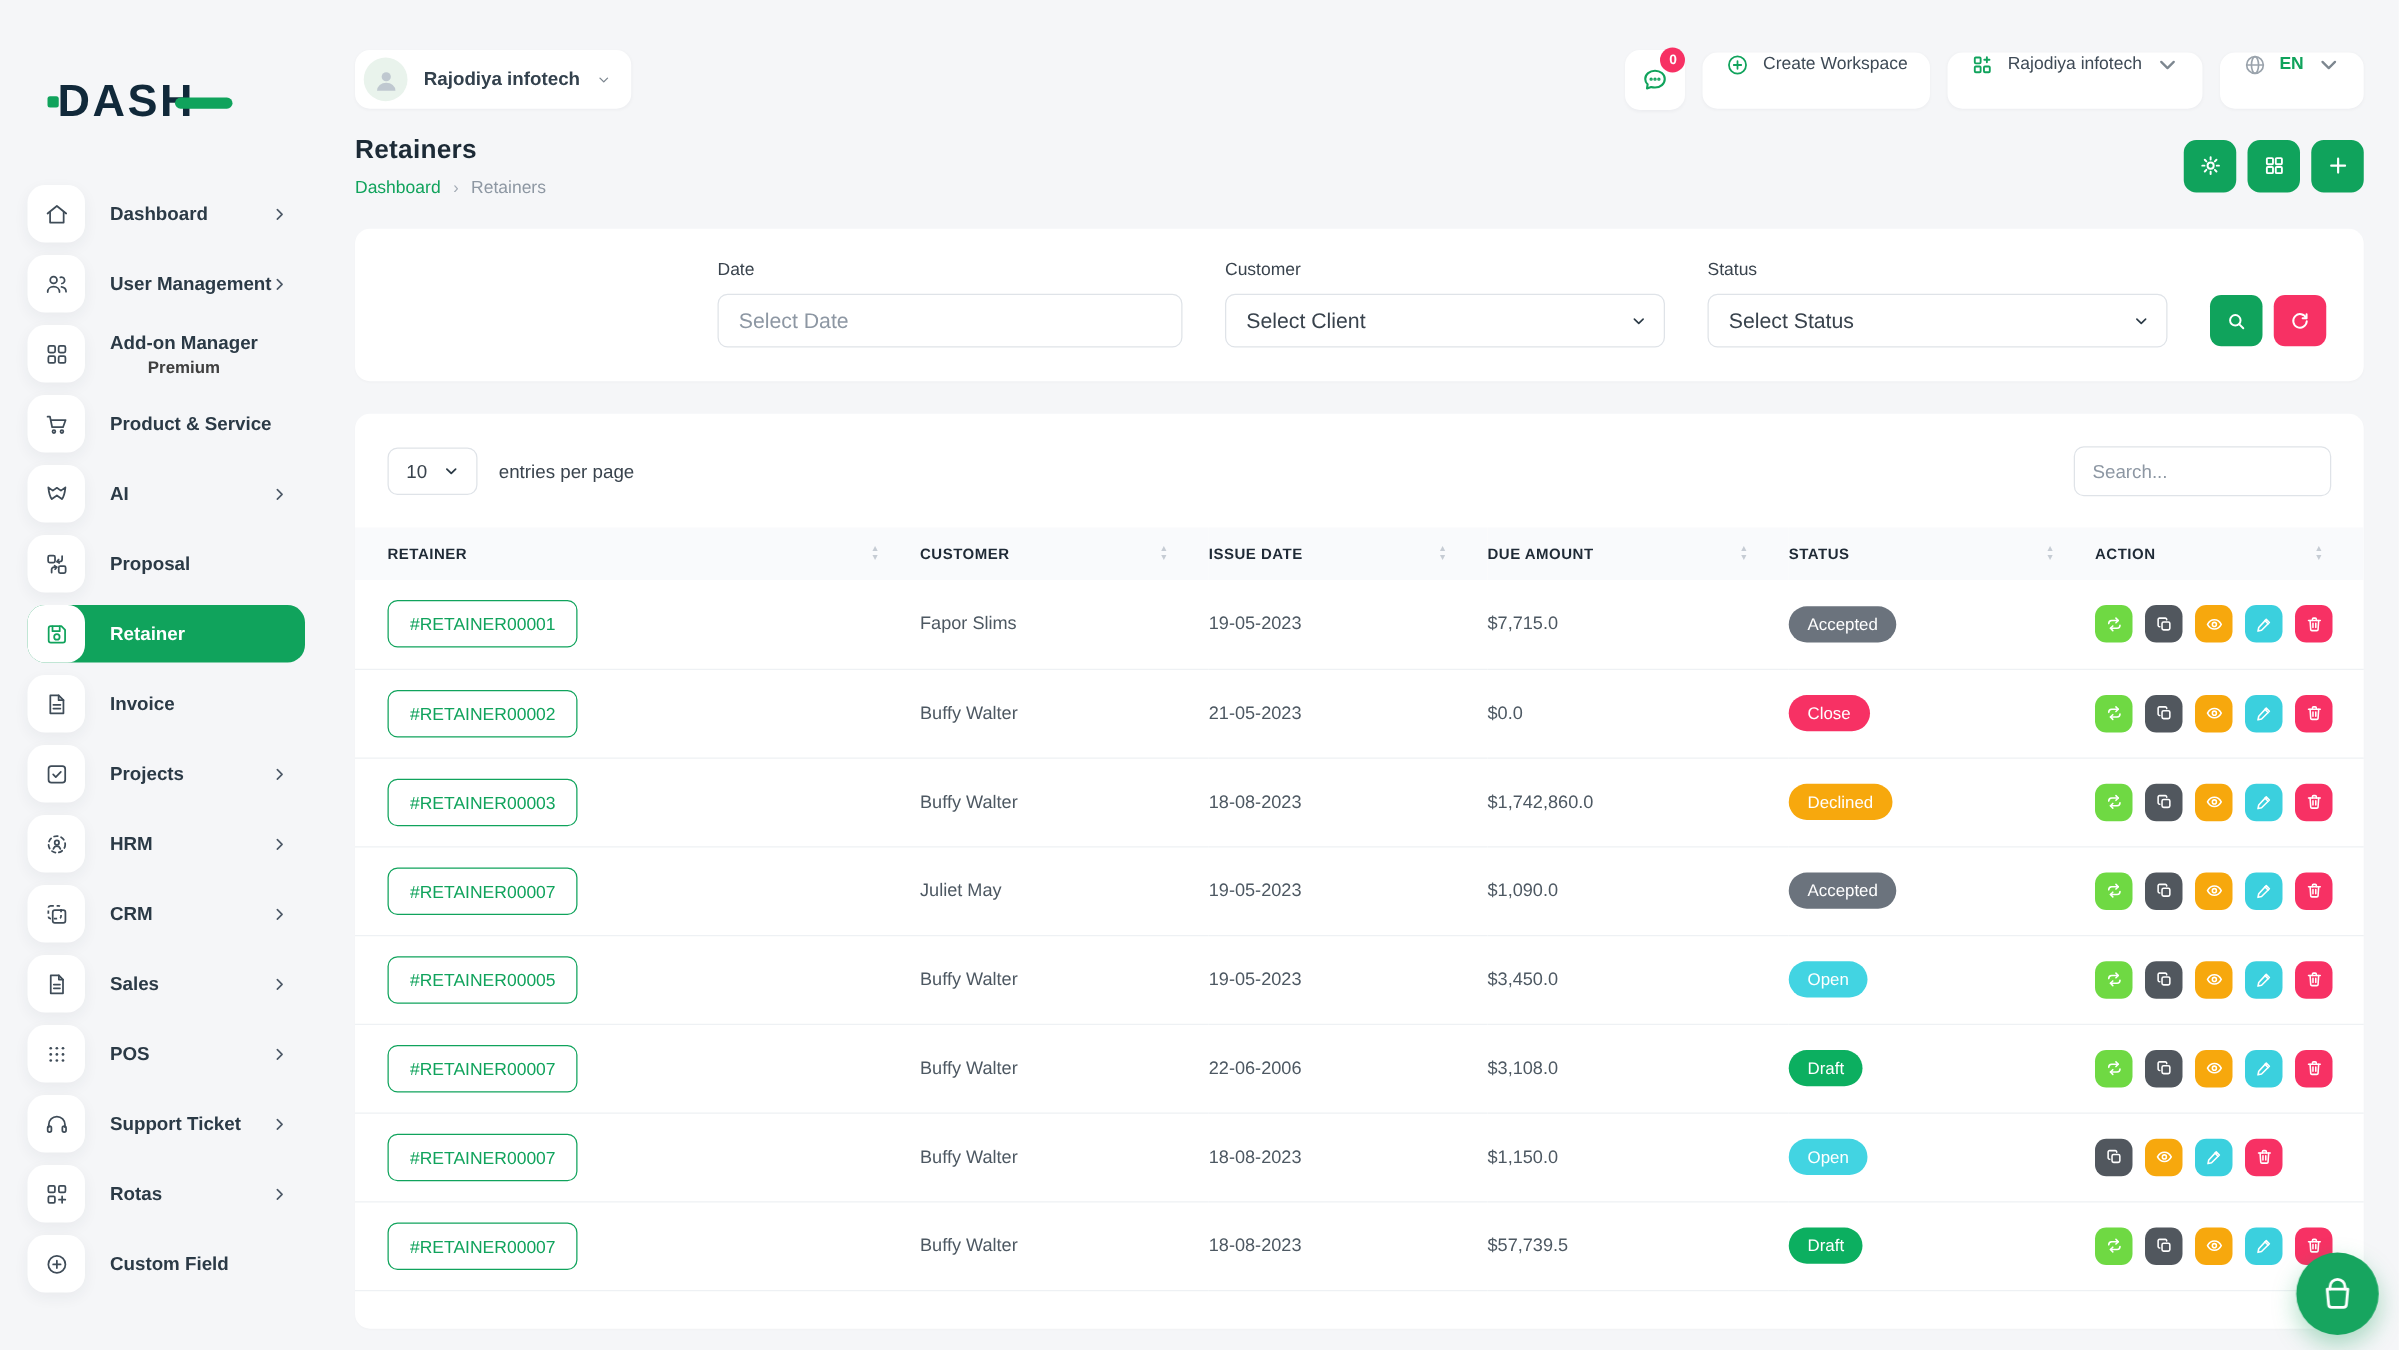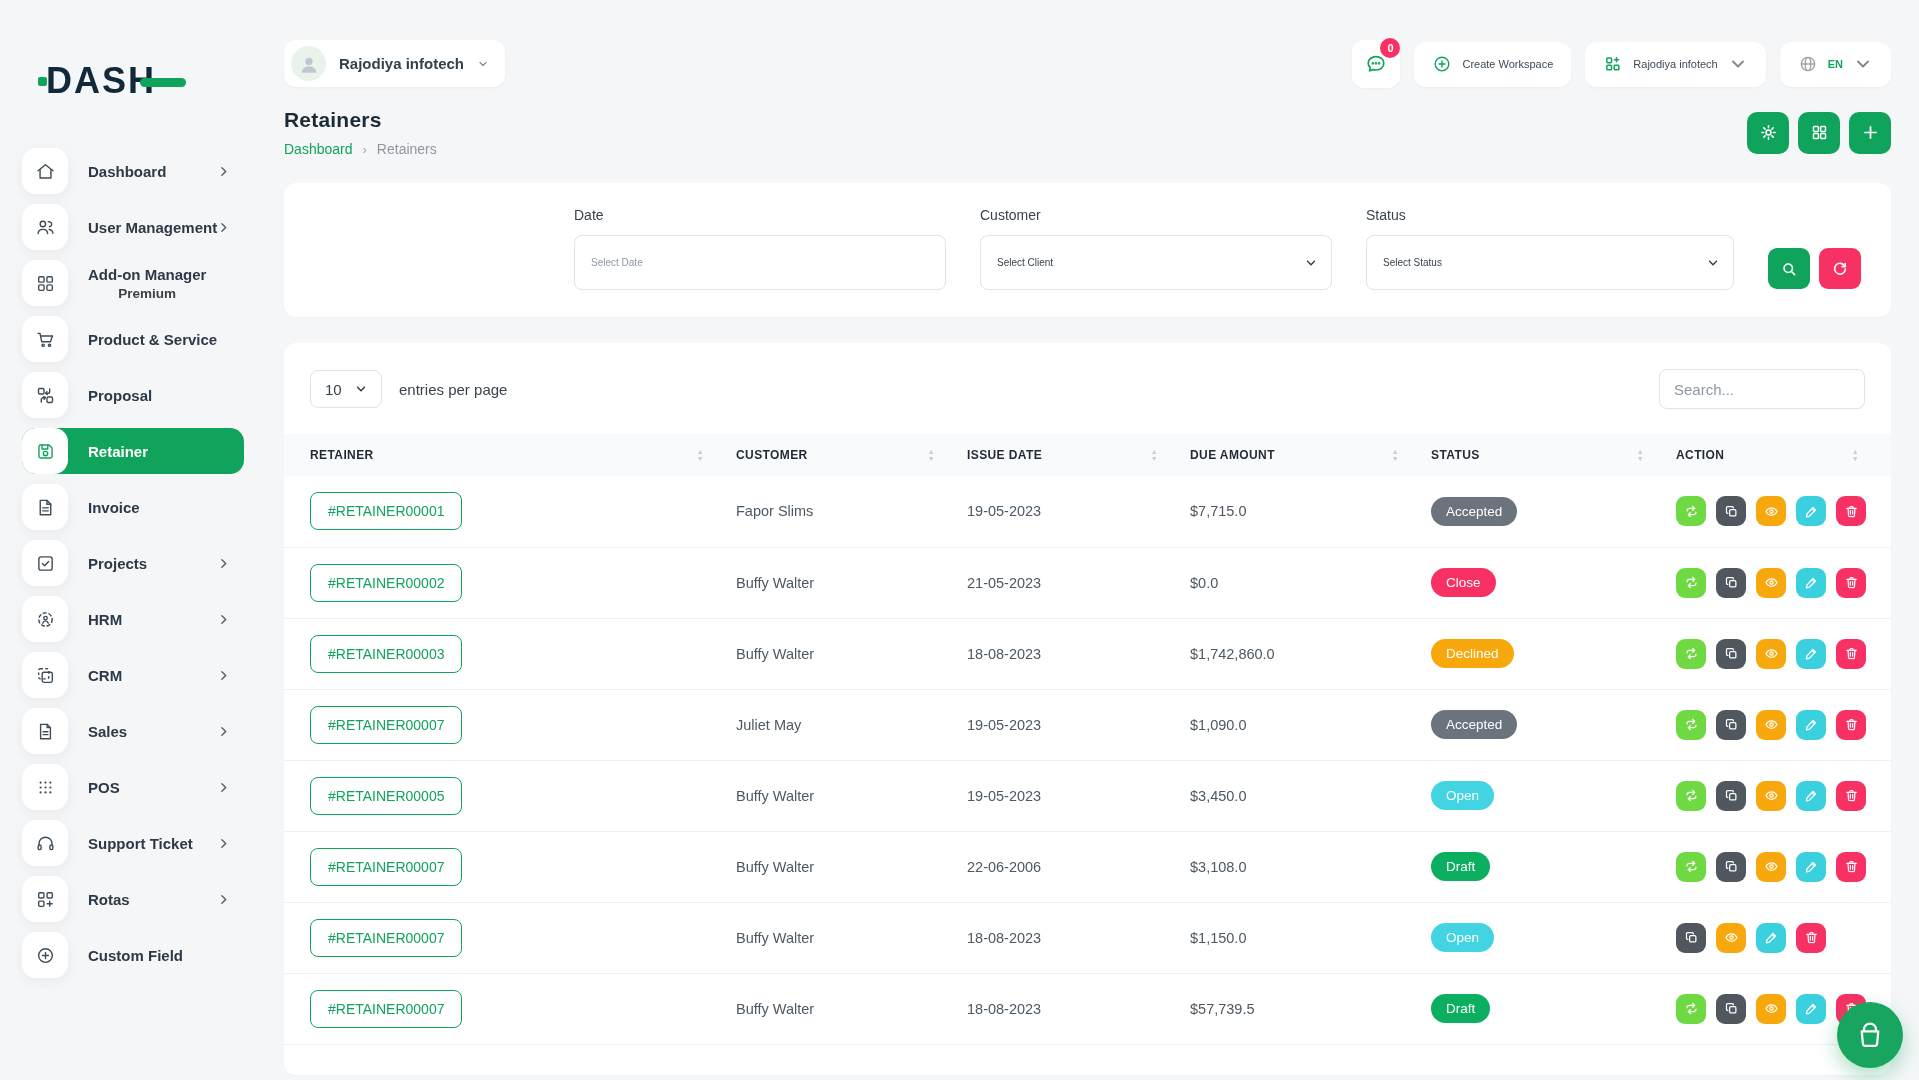--- a/index.html
+++ b/index.html
@@ -47,22 +47,22 @@
   .chev svg{width:12px;height:12px}
 
   .topbar-right{display:flex;align-items:center;gap:14px}
   .chat-btn{width:48px;height:48px;background:#fff;border:none;border-radius:12px;position:relative;
             display:flex;align-items:center;justify-content:center;color:var(--green);cursor:pointer;
             box-shadow:0 1px 3px rgba(16,24,40,.04)}
   .chat-btn svg{width:24px;height:24px}
   .chat-badge{position:absolute;top:-2px;right:0px;min-width:20px;height:20px;border-radius:10px;
               background:var(--pink);color:#fff;font-size:11px;font-weight:600;display:flex;
               align-items:center;justify-content:center;padding:0 6px}
-  .pill-btn{height:45px;background:#fff;border:none;border-radius:12px;display:flex;align-items:center;
-            gap:10px;padding:0 18px;font-size:11px;color:#3e4a56;cursor:pointer;
+  .pill-btn{height:45px;background:#fff;border:none;border-radius:12px;display:flex;
+            gap:10px;padding:0 18px;font-size:14px;color:#3e4a56;cursor:pointer;
             font-family:inherit;box-shadow:0 1px 3px rgba(16,24,40,.04)}
   .pill-btn svg{width:20px;height:20px}
   .icon-green{color:var(--green)} .icon-gray{color:#9aa3ac}
   .lang-label{color:var(--green);font-weight:600}
 
   .page-head{display:flex;align-items:center;justify-content:space-between;margin-top:20px}
   .page-title{font-size:21px;font-weight:700;color:#1c2a36;margin:0;letter-spacing:.2px}
   .breadcrumb{margin-top:9px;font-size:14px;display:flex;gap:10px;align-items:center}
   .bc-link{color:var(--green);cursor:pointer}
   .bc-sep{color:#a3abb5;font-size:13px}
@@ -71,21 +71,21 @@
   .sq-btn{width:42px;height:42px;border-radius:10px;background:var(--green);color:#fff;border:none;
           display:flex;align-items:center;justify-content:center;cursor:pointer}
   .sq-btn svg{width:19px;height:19px}
 
   
   .filter-card{background:#fff;border-radius:12px;margin-top:26px;padding:24px 30px 27px;
                display:flex;justify-content:flex-end;box-shadow:0 1px 2px rgba(16,24,40,.02)}
   .filter-row{display:flex;gap:34px;align-items:flex-end}
   .fgroup{display:flex;flex-direction:column;gap:12px}
   .flabel{font-size:14px;color:#39434d}
-  .fctrl{height:55px;border:1px solid #dfe3e8;border-radius:8px;font-size:10px;color:#39434d;
+  .fctrl{height:43px;border:1px solid #dfe3e8;border-radius:8px;font-size:17px;color:#39434d;
          padding:0 16px;background:#fff;width:100%;font-family:inherit}
   .fctrl::placeholder{color:var(--muted)}
   .sel-wrap{position:relative}
   .sel-wrap select{appearance:none;-webkit-appearance:none;cursor:pointer;padding-right:20px}
   .sel-chev{position:absolute;right:14px;top:50%;transform:translateY(-50%);pointer-events:none;
             color:#2b3a46;display:flex}
   .sel-chev svg{width:14px;height:14px}
   .w-date{width:372px}.w-cust{width:352px}.w-stat{width:368px}
   .fbtns{display:flex;gap:9px;margin-bottom:1px}
   .fbtn{width:42px;height:41px;border-radius:9px;border:none;color:#fff;display:flex;
@@ -195,20 +195,36 @@
               <path d="M3.5 5h2.2l2 9.6h9.9L20 8H6.4"></path>
               <circle cx="9.3" cy="18.6" r="1.3"></circle>
               <circle cx="16.6" cy="18.6" r="1.3"></circle>
             </svg>
           </span>
     <span class="side-label-wrap">
       <span class="side-label">Product &amp; Service</span>
 
     </span>
 
+  </div>
+        <div class="side-item">
+    <span class="side-icon-box">
+            <svg viewBox="0 0 24 24" fill="none" stroke="currentColor" stroke-width="1.6" stroke-linejoin="round">
+              <path d="M4.2 5.6c.4 4 1.4 8.6 3.2 10.7L12 13l4.6 3.3c1.8-2.1 2.8-6.7 3.2-10.7L15.7 8.6 12 6 8.3 8.6Z"></path>
+            </svg>
+          </span>
+    <span class="side-label-wrap">
+      <span class="side-label">AI</span>
+
+    </span>
+    <span class="side-chevron">
+            <svg viewBox="0 0 24 24" fill="none" stroke="currentColor" stroke-width="2.4" stroke-linecap="round" stroke-linejoin="round">
+              <path d="m9 5 7 7-7 7"></path>
+            </svg>
+          </span>
   </div>
         <div class="side-item">
     <span class="side-icon-box">
             <svg viewBox="0 0 24 24" fill="none" stroke="currentColor" stroke-width="1.6" stroke-linecap="round" stroke-linejoin="round">
               <rect x="4" y="4" width="6.3" height="6.3" rx="1.4"></rect>
               <rect x="13.7" y="13.7" width="6.3" height="6.3" rx="1.4"></rect>
               <path d="M16.8 4.5v2.8a2.2 2.2 0 0 1-2.2 2.2h-2.4"></path>
               <path d="m13.6 7.6-1.4 1.9 1.9 1.3"></path>
               <path d="M7.2 19.5v-2.8a2.2 2.2 0 0 1 2.2-2.2h2.4"></path>
               <path d="m10.4 16.4 1.4-1.9-1.9-1.3"></path>

